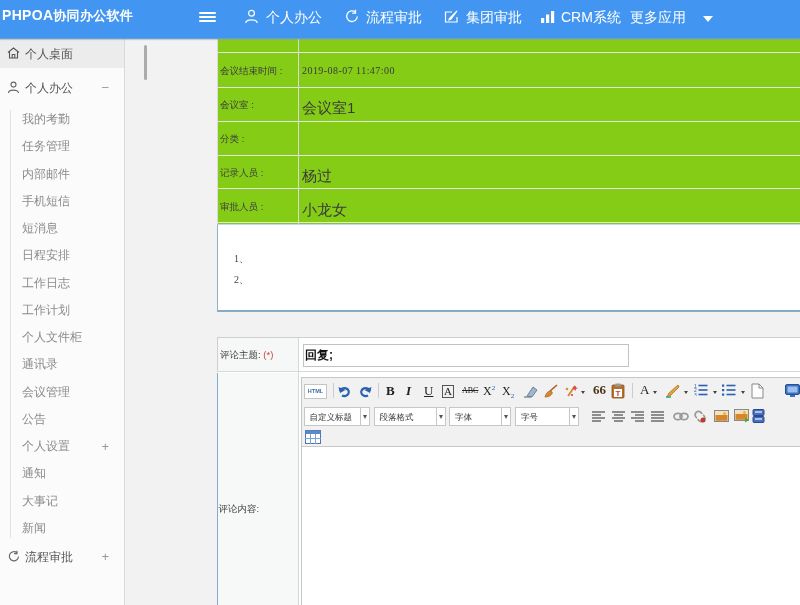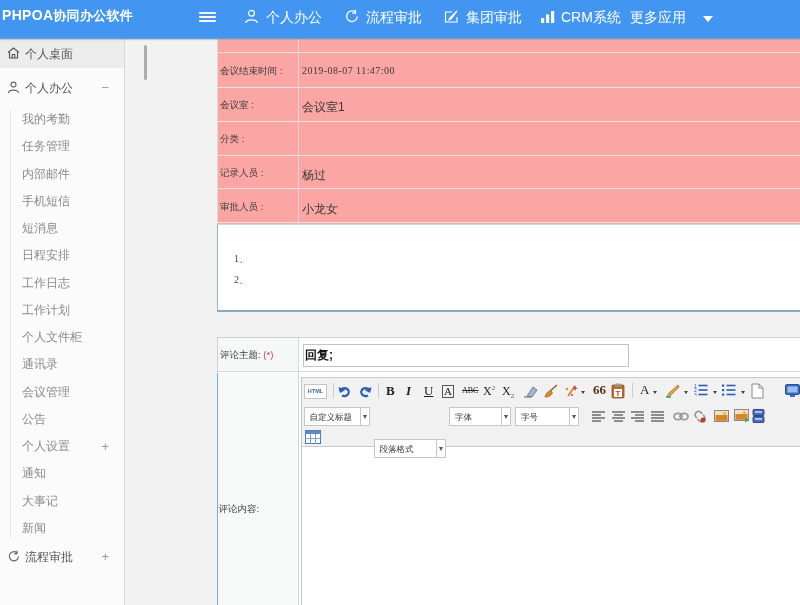--- a/index.html
+++ b/index.html
@@ -27,24 +27,24 @@
   #sb-office  { height:38px; background:#fbfbfb; }
   #sb-flow    { height:28px; }
   #submenu { position:relative; }
   #submenu:before { content:""; position:absolute; left:10px; top:4px; bottom:4px; width:1px; background:#e2e2e2; }
   #submenu li { list-style:none; height:27.25px; line-height:27.25px; padding-left:22px; color:#8b8b8b; font-size:12px; }
 
   
   #panel { position:absolute; left:144px; top:38px; width:73px; height:567px; background:#f1f2f1; }
 
   
-  #maintable { position:absolute; left:217px; top:38px; width:583px; height:186px; background:#fca5a5; border-left:1px solid #dadada; }
+  #maintable { position:absolute; left:217px; top:38px; width:583px; height:186px; background:#84cc16; border-left:1px solid #dadada; }
   .mrow { position:relative; border-bottom:1px solid #e4e4e4; }
   .mrow .lab { position:absolute; left:2px; top:50%; margin-top:-5px; font-size:9.5px; color:#3d3d3d; white-space:nowrap; }
-  .mrow .val { position:absolute; left:84px; top:50%; margin-top:-5px; font-size:12px; color:#3a3a3a; white-space:nowrap; }
+  .mrow .val { position:absolute; left:84px; top:50%; margin-top:-5px; font-size:15px; color:#3a3a3a; white-space:nowrap; }
   #vline { position:absolute; left:298px; top:38px; width:1px; height:186px; background:#d8d8d8; }
 
   
   #tblock { position:absolute; left:217px; top:224px; width:586px; height:87.5px; background:#fff;
     border:1px solid #8fb2c9; border-bottom:2px solid #87abc4; border-top:1px solid #c9d8e4; font-family:"Liberation Serif", serif;
     font-size:10px; color:#444; }
   #tblock p { position:absolute; left:16px; }
 
   
   #ctable { position:absolute; left:217px; top:337px; width:583px; height:268px; background:#fff; border-top:1px solid #cfcfcf; }
@@ -285,21 +285,21 @@
         <svg style="position:absolute;left:483px;top:6px;" width="15" height="13" viewBox="0 0 15 13">
           <rect x="0.5" y="0.5" width="14" height="10" rx="1.5" fill="#3c70c4" stroke="#28508f"></rect>
             <rect x="2.5" y="2.5" width="10" height="6" fill="#9cc0ee"></rect>
             <rect x="5" y="11" width="5" height="2" fill="#3c70c4"></rect>
           </svg>
 
         <div class="sel" style="left:1.5px;width:66px;">
             <span class="st">自定义标题</span>
             <span class="sb"></span>
           </div>
-        <div class="sel" style="left:71.5px;width:72px;margin-top:32px;">
+        <div class="sel" style="left:71.5px;width:72px;">
             <span class="st">段落格式</span>
             <span class="sb"></span>
           </div>
         <div class="sel" style="left:147px;width:62px;">
             <span class="st">字体</span>
             <span class="sb"></span>
           </div>
         <div class="sel" style="left:213px;width:64px;">
             <span class="st">字号</span>
             <span class="sb"></span>

